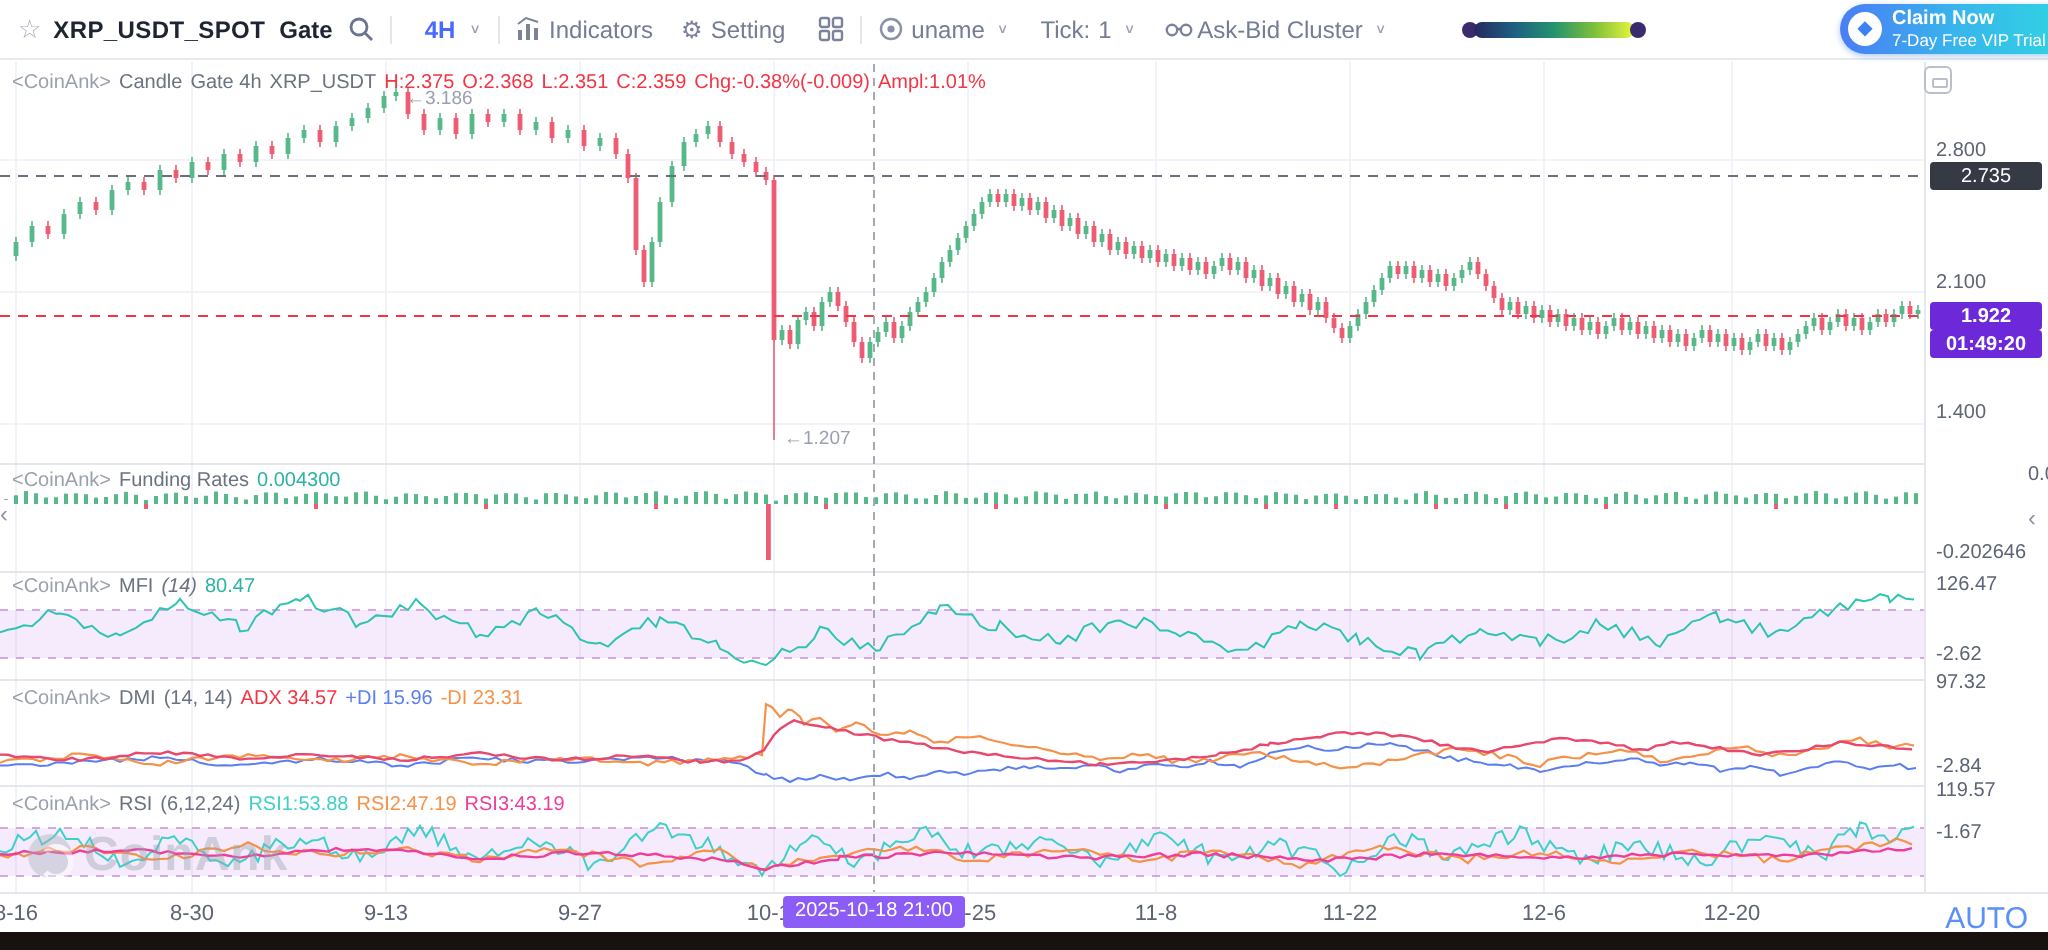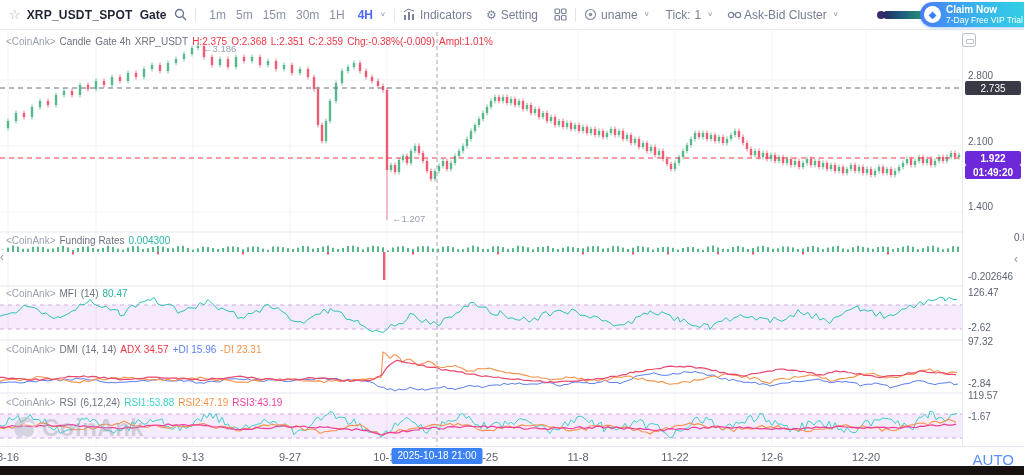--- a/index.html
+++ b/index.html
@@ -54,48 +54,41 @@
   .right-axis { position:absolute; left:962px; top:31px; width:62px; height:415px; border-left:1px solid #e4e7ee; background:#fff; z-index:8; }
   .ax-lab { position:absolute; left:5px; font-size:10px; color:#5d6473; }
   .ax-badge { position:absolute; left:2px; width:56px; text-align:center; font-size:10px; color:#fff;
               border-radius:2px; padding:1.5px 0; }
   .ax-badge.dark { background:#363a45; }
   .ax-badge.red { background:#6d28d9;font-weight:bold; }
 
   
   .time-axis { position:absolute; left:0; top:446px; width:1024px; height:20px; border-top:1px solid #e4e7ee; background:#fff; z-index:9; }
   .t-tick { position:absolute; top:4px; transform:translateX(-50%); font-size:11px; color:#5d6473; }
-  .t-cross { position:absolute; top:1px; transform:translateX(-50%); font-size:10px; color:#fff; background:#3b82f6;
+  .t-cross { position:absolute; top:1px; transform:translateX(-50%); font-size:10px; color:#fff; background:#8b5cf6;
              padding:2px 6px 3px; border-radius:2px; z-index:3; }
   .t-auto { position:absolute; right:10px; top:4px; font-size:15px; color:#5b8ff9; cursor:pointer; }
   .bottom-bar { position:absolute; left:0; top:466px; width:1024px; height:9px; background:#171110; z-index:20; }
 </style>
 </head>
 <body>
 
 <div class="app">
 
   <div class="topbar">
     <span class="star">☆</span>
     <span class="sym">XRP_USDT_SPOT</span>
     <span class="exch">Gate</span>
     <span class="search-ic icon12">
       <svg width="13" height="13" viewBox="0 0 13 13">
           <circle cx="5.5" cy="5.5" r="4" fill="none" stroke="#6b7490" stroke-width="1.4"></circle>
           <line x1="8.6" y1="8.6" x2="12" y2="12" stroke="#6b7490" stroke-width="1.4"></line>
         </svg>
     </span>
     <span class="tb-sep"></span>
-    <span id="tf-group" style="display:flex;align-items:center;">
-        <span class="tf">1m</span>
-        <span class="tf">5m</span>
-        <span class="tf">15m</span>
-        <span class="tf">30m</span>
-        <span class="tf">1H</span>
-      </span>
     <span class="tf active" style="margin-left:8px;">4H</span>
     <span class="chev">∨</span>
     <span class="tb-sep"></span>
     <span class="tb-item">
       <span class="icon12">
         <svg width="13" height="13" viewBox="0 0 13 13">
             <rect x="1" y="7" width="2" height="5" fill="#7a829c"></rect>
             <rect x="5" y="4" width="2" height="8" fill="#7a829c"></rect>
             <rect x="9" y="6" width="2" height="6" fill="#7a829c"></rect>
             <polyline points="1,4 5,1 11,3" fill="none" stroke="#7a829c" stroke-width="1"></polyline>
@@ -791,21 +784,21 @@
         <line x1="959" y1="121.5" x2="959" y2="128.5" stroke="#57b88a" stroke-width="0.8"></line>
         <rect x="957.8" y="124" width="2.4" height="2" fill="#57b88a"></rect>
         <line x1="0" y1="57" x2="962" y2="57" stroke="#6a7080" stroke-width="1" stroke-dasharray="5 4"></line>
         <line x1="0" y1="127" x2="962" y2="127" stroke="#f23645" stroke-width="1" stroke-dasharray="5 4"></line>
         <line x1="437" y1="1" x2="437" y2="415" stroke="#a6a9b3" stroke-width="1" stroke-dasharray="4 3"></line>
         <text x="203" y="21" fill="#9aa0ad" font-size="9.5px" font-family="&quot;Liberation Sans&quot;,sans-serif">←3.186</text>
         <text x="392" y="191" fill="#9aa0ad" font-size="9.5px" font-family="&quot;Liberation Sans&quot;,sans-serif">←1.207</text>
       </svg>
     <div class="info-line" id="il-candle" style="left:6px; top:5px;"><span style="color: rgb(154, 160, 173);">&lt;CoinAnk&gt;</span><span style="color: rgb(107, 114, 128);">Candle</span><span style="color: rgb(107, 114, 128);">Gate 4h</span><span style="color: rgb(107, 114, 128);">XRP_USDT</span><span style="color: rgb(242, 54, 69);">H:2.375</span><span style="color: rgb(242, 54, 69);">O:2.368</span><span style="color: rgb(242, 54, 69);">L:2.351</span><span style="color: rgb(242, 54, 69);">C:2.359</span><span style="color: rgb(242, 54, 69);">Chg:-0.38%(-0.009)</span><span style="color: rgb(242, 54, 69);">Ampl:1.01%</span></div>
     <div class="info-line" id="il-funding" style="left:6px; top:204px;"><span style="color: rgb(154, 160, 173);">&lt;CoinAnk&gt;</span><span style="color: rgb(107, 114, 128);">Funding Rates</span><span style="color: rgb(43, 179, 163);">0.004300</span></div>
-    <div class="info-line" id="il-mfi" style="left:6px; top:257px;"><span style="color: rgb(154, 160, 173);">&lt;CoinAnk&gt;</span><span style="color: rgb(107, 114, 128);">MFI</span><span style="color: rgb(107, 114, 128);">(14)</span><span style="color: rgb(43, 179, 163);">80.47</span></div>
+    <div class="info-line" id="il-mfi" style="left:6px; top:257px;"><span style="color: rgb(154, 160, 173);">&lt;CoinAnk&gt;</span><span style="color: rgb(107, 114, 128);">MFI</span><span style="color: rgb(107, 114, 128); font-style: italic;">(14)</span><span style="color: rgb(43, 179, 163);">80.47</span></div>
     <div class="info-line" id="il-dmi" style="left:6px; top:313px;"><span style="color: rgb(154, 160, 173);">&lt;CoinAnk&gt;</span><span style="color: rgb(107, 114, 128);">DMI</span><span style="color: rgb(107, 114, 128);">(14, 14)</span><span style="color: rgb(242, 54, 69);">ADX 34.57</span><span style="color: rgb(91, 127, 240);">+DI 15.96</span><span style="color: rgb(245, 146, 74);">-DI 23.31</span></div>
     <div class="info-line" id="il-rsi" style="left:6px; top:366px;"><span style="color: rgb(154, 160, 173);">&lt;CoinAnk&gt;</span><span style="color: rgb(107, 114, 128);">RSI</span><span style="color: rgb(107, 114, 128);">(6,12,24)</span><span style="color: rgb(63, 208, 201);">RSI1:53.88</span><span style="color: rgb(245, 146, 74);">RSI2:47.19</span><span style="color: rgb(239, 62, 154);">RSI3:43.19</span></div>
   </div>
 
   <div class="watermark">
     <span class="wm-circle"></span>
     <span class="wm-text">CoinAnk</span>
   </div>
 
   <span class="mini-panel-ic"></span>

